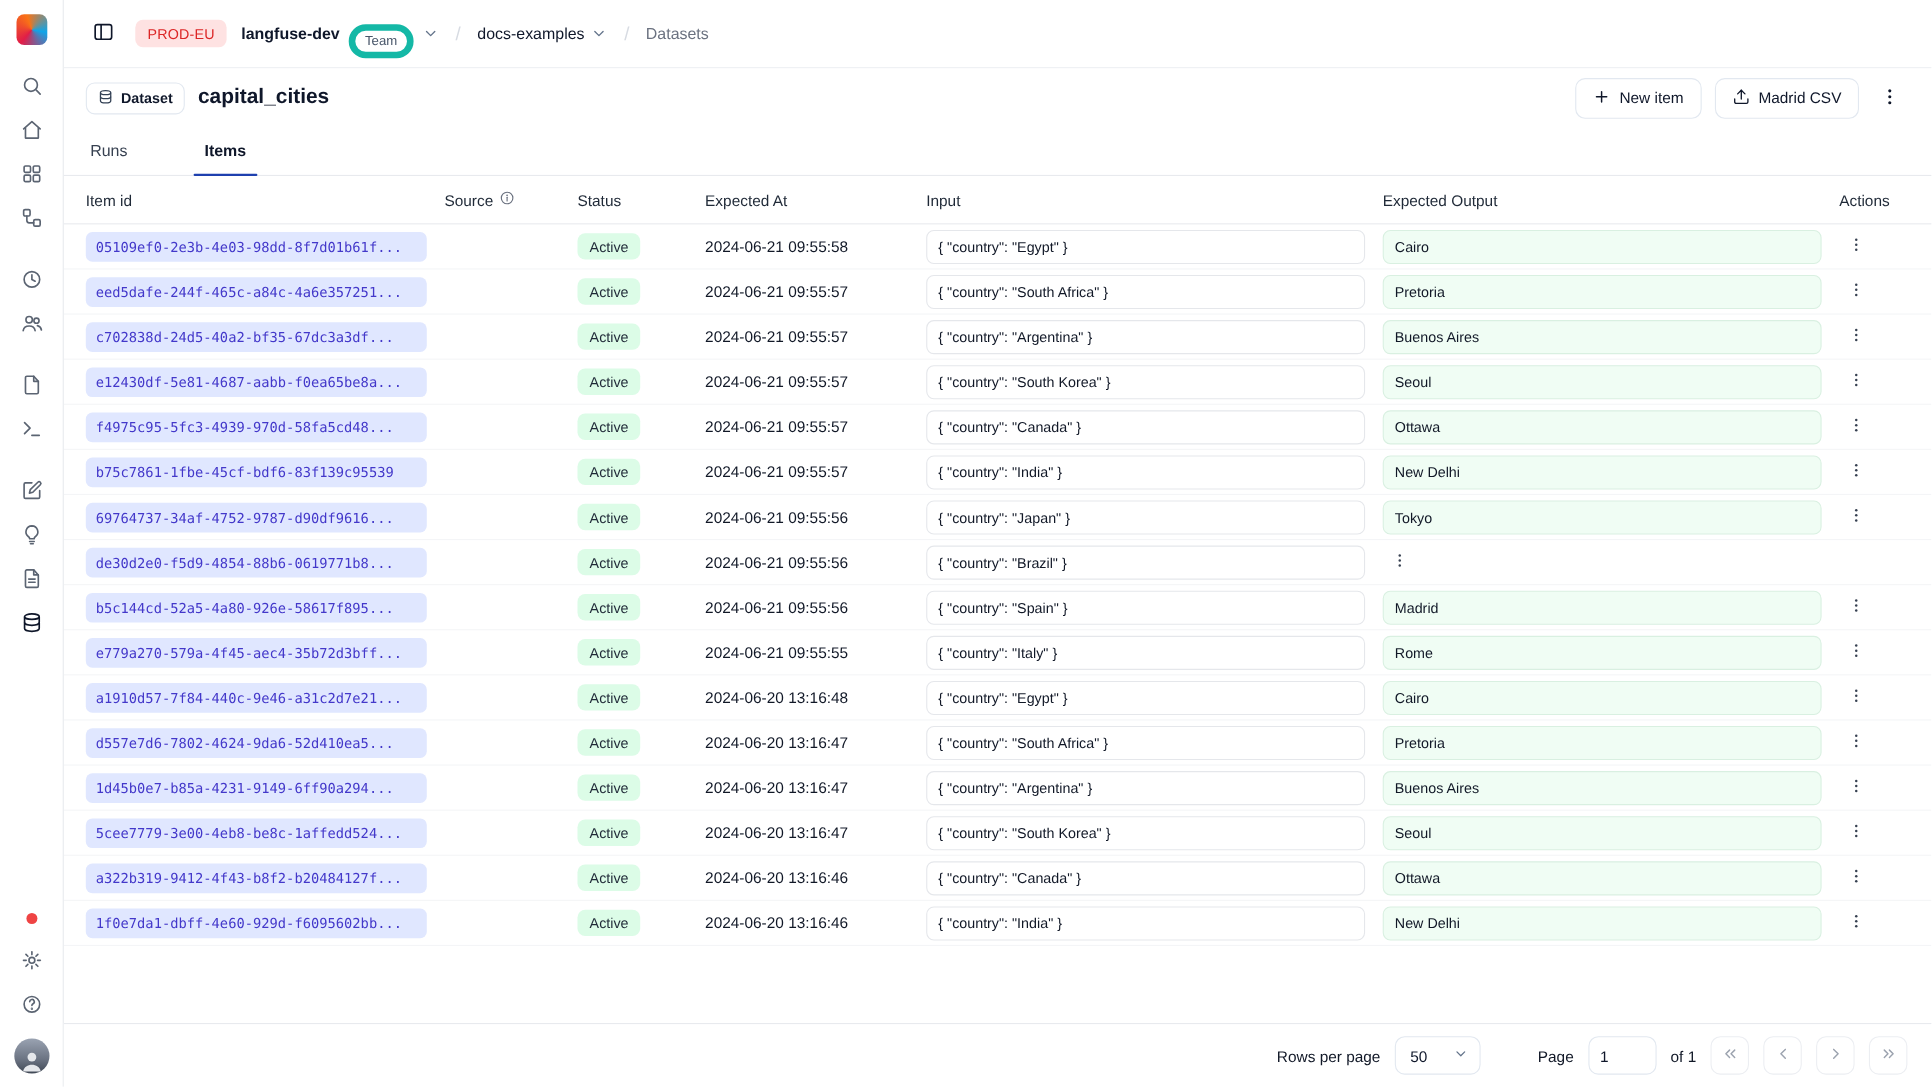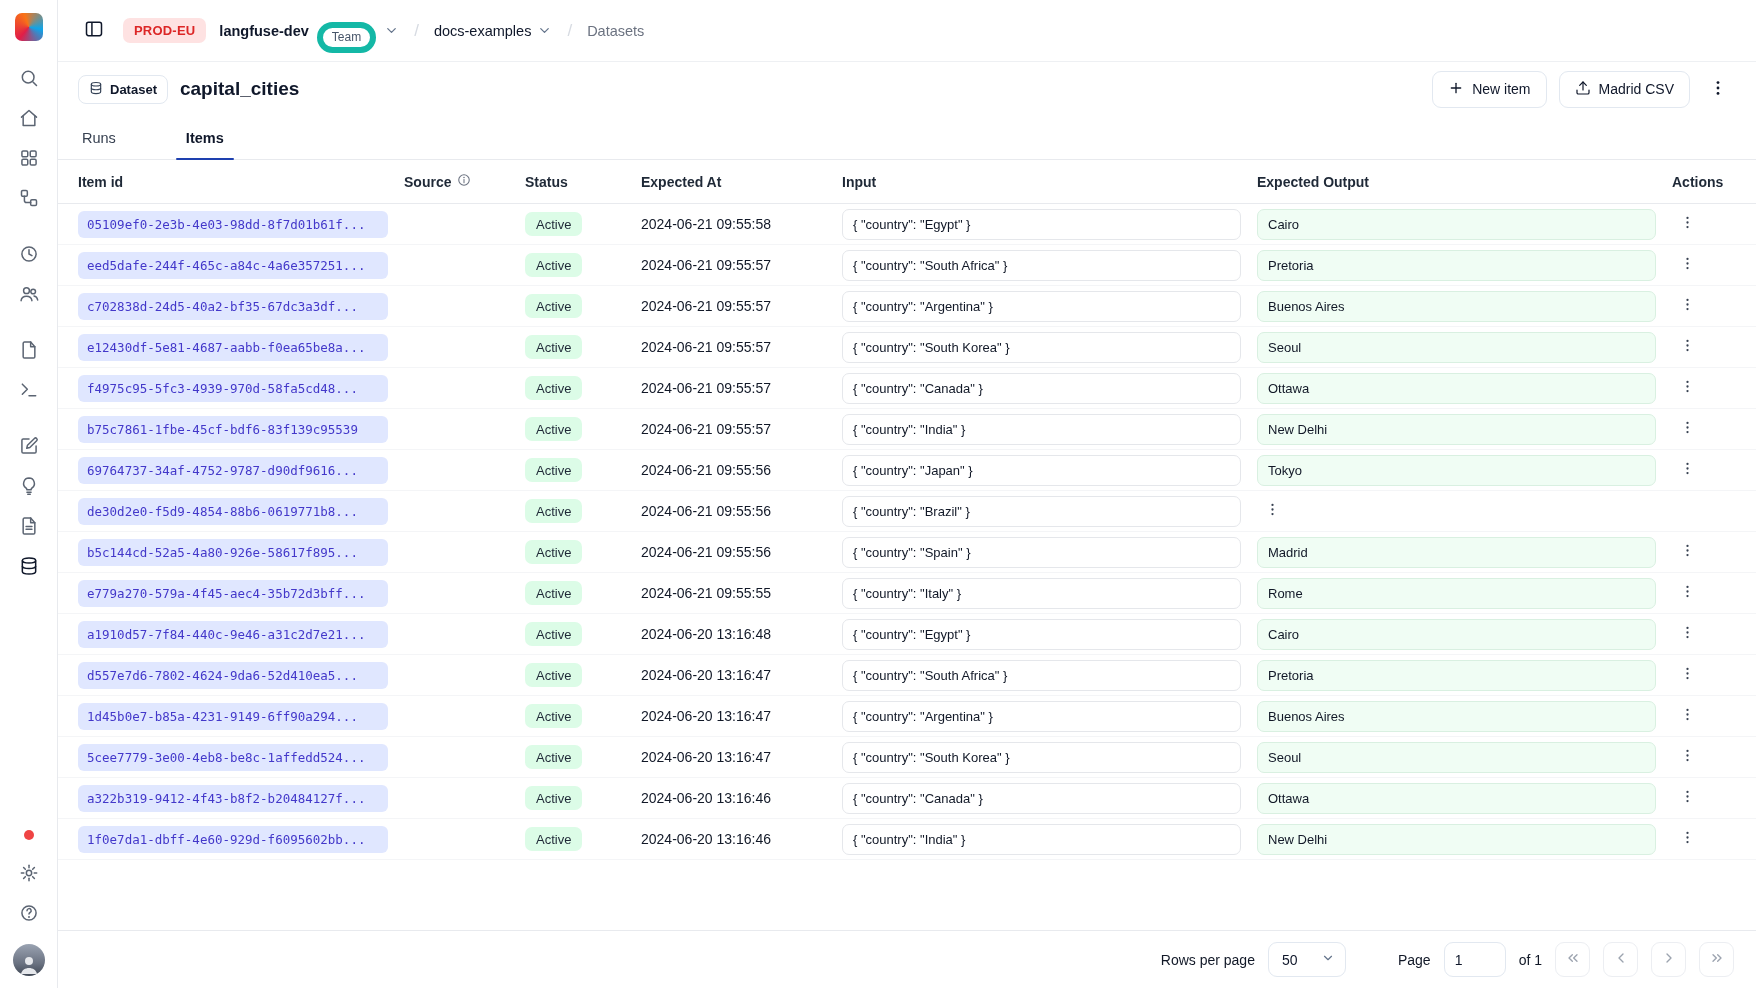--- a/index.html
+++ b/index.html
@@ -58,21 +58,21 @@
   }
   .icon-ghost {
     border:none; background:transparent; color:#0f172a; cursor:pointer;
     width:32px; height:32px; border-radius:8px;
     display:flex; align-items:center; justify-content:center; flex:0 0 auto;
   }
   .icon-ghost svg { width:20px; height:20px; }
   .env-badge {
     background: var(--env-badge-bg, #fee2e2);
     color: var(--env-badge-text, #dc2626);
-    font-weight:700; font-size:13px; letter-spacing:.2px;
+    font-weight:400; font-size:13px; letter-spacing:.2px;
     padding:5px 11px; border-radius:7px; cursor:default;
   }
   .crumb-org { font-weight:600; font-size:14.5px; color:#0f172a; }
   .org-trigger { display:flex; align-items:center; gap:8px; cursor:pointer; }
   .team-badge {
     border:6px solid #14b8a6; border-radius:999px; color:#475569;
     font-size:12px; padding:2.5px 9px;margin-top:13px;
   }
   .chev { color:#64748b; display:inline-flex; }
   .chev svg { width:15px; height:15px; }
@@ -142,21 +142,21 @@
   .table-wrap { flex:1; display:flex; flex-direction:column; min-height:0; }
   .thead, .trow {
     display:grid;
     grid-template-columns: 310px 105px 100px 185px 1fr 1fr 64px;
     column-gap:16px;
     padding:0 20px;
     align-items:center;
   }
   .thead {
     height:44px; flex:0 0 44px;
-    font-size:14px; font-weight:700; color:#1f2937;
+    font-size:14px; font-weight:400; color:#1f2937;
     border-bottom:1px solid #e8eaee;
   }
   .th { display:flex; align-items:center; gap:6px; white-space:nowrap; }
   .th svg { width:14px; height:14px; color:#6b7280; }
   .th-actions { justify-content:flex-start; }
   .tbody { flex:1; overflow:hidden; }
   .trow { height:41px; border-bottom:1px solid #f4f5f7; }
   .id-pill {
     display:block; width:100%;
     background: var(--id-pill-bg, #e0e7ff);

